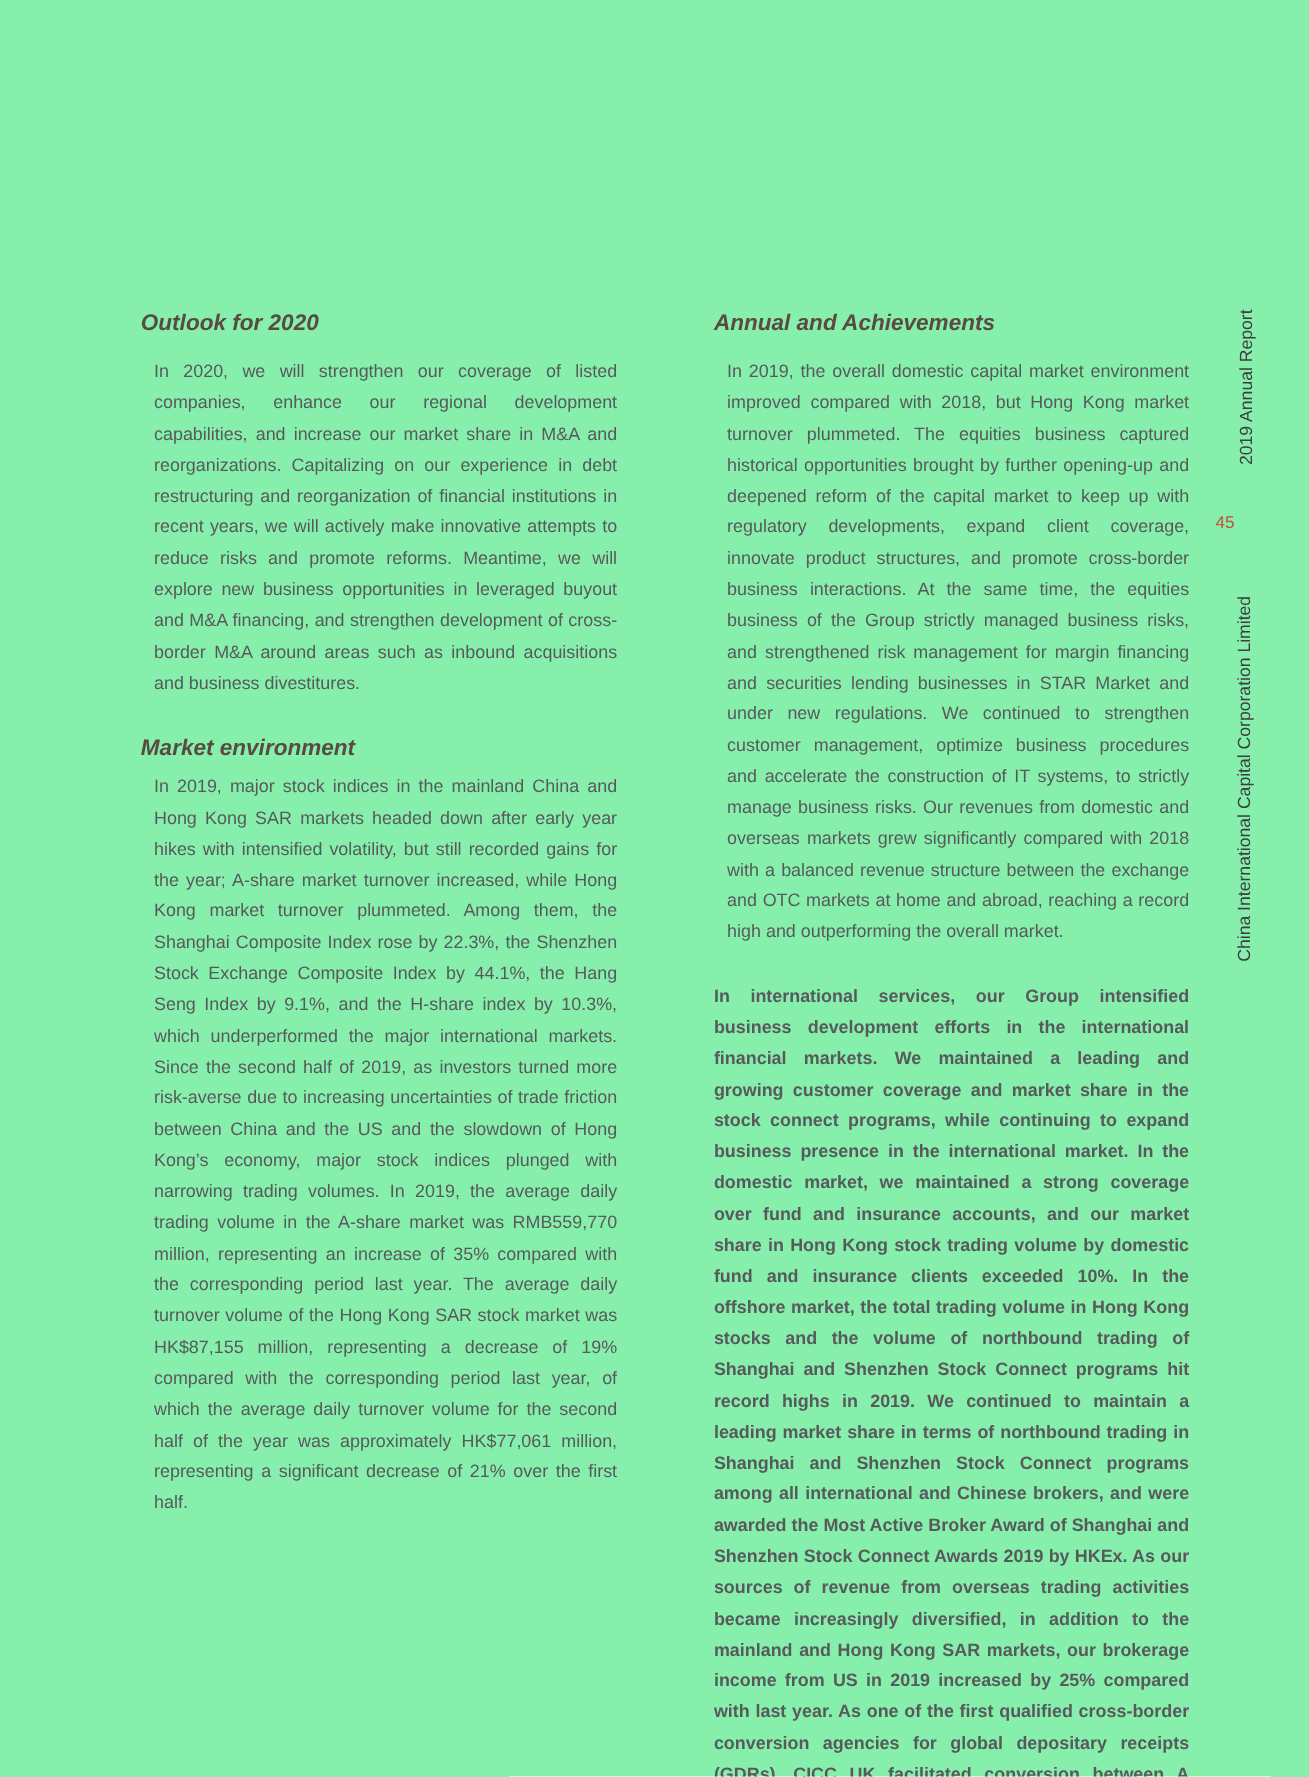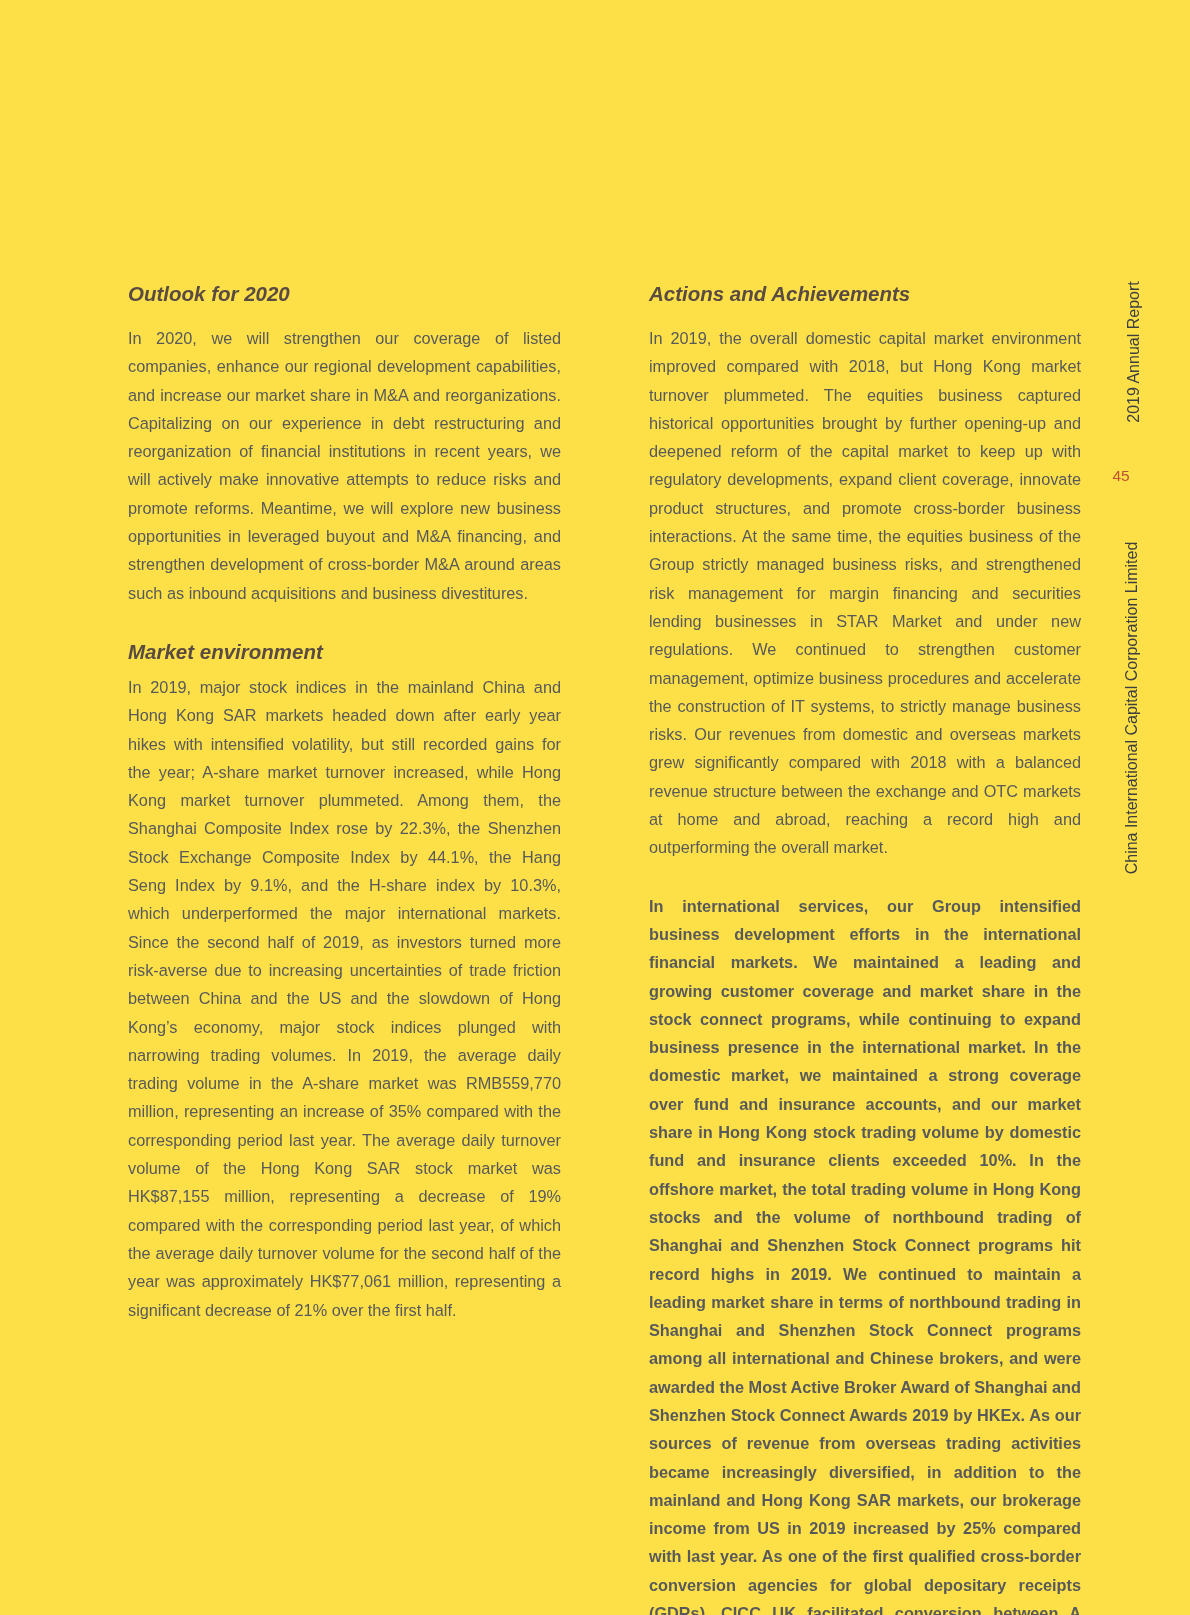--- a/index.html
+++ b/index.html
@@ -10,21 +10,21 @@
   body {
     width: 1190px;
     height: 1615px;
     position: relative;
     font-family: "Liberation Sans", "DejaVu Sans", sans-serif;
     overflow: hidden;
   }
   .page {
     position: absolute;
     inset: 0;
-    background: #fde047;
+    background: #86efac;
   }
   .col {
     position: absolute;
     top: 283px;
     color: #58595b;
     font-size: 16.3px;
     line-height: 28.3px;
     text-align: justify;
   }
   .col-left  { left: 128px; width: 433px; }
@@ -43,21 +43,21 @@
     font-weight: bold;
     color: #bf4b28;
     font-size: 20.5px;
     line-height: 22px;
     margin: 31px 0 0 0;
     text-align: left;
   }
   .h-sub { margin-top: 34px; }
 
   .body-par {
-    margin: 19px 0 0 0;
+    margin: 19px 0 0 12px;
   }
   .par-gap {
     margin-top: 30px;
     font-weight: bold;
   }
   .par-tight {
     margin-top: 10px;
   }
 
   
@@ -69,41 +69,41 @@
     line-height: 16px;
     transform: translate(-50%, -50%) rotate(-90deg);
   }
   .side-report  { left: 1134px; top: 352px; }
   .side-company { left: 1132px; top: 708px; }
   .page-number {
     position: absolute;
     left: 1105px;
     top: 467px;
     width: 32px;
-    text-align: center;
+    text-align: left;
     color: #bf5033;
     font-size: 15.5px;
     line-height: 18px;
   }
 </style>
 </head>
 <body>
 
 <div class="page">
 
   <div class="col col-left">
     <h2 class="h-italic">Outlook for 2020</h2>
     <p class="body-par">In 2020, we will strengthen our coverage of listed companies, enhance our regional development capabilities, and increase our market share in M&amp;A and reorganizations. Capitalizing on our experience in debt restructuring and reorganization of financial institutions in recent years, we will actively make innovative attempts to reduce risks and promote reforms. Meantime, we will explore new business opportunities in leveraged buyout and M&amp;A financing, and strengthen development of cross-border M&amp;A around areas such as inbound acquisitions and business divestitures.</p>
 
     <h2 class="h-italic h-sub">Market environment</h2>
     <p class="body-par par-tight">In 2019, major stock indices in the mainland China and Hong Kong SAR markets headed down after early year hikes with intensified volatility, but still recorded gains for the year; A-share market turnover increased, while Hong Kong market turnover plummeted. Among them, the Shanghai Composite Index rose by 22.3%, the Shenzhen Stock Exchange Composite Index by 44.1%, the Hang Seng Index by 9.1%, and the H-share index by 10.3%, which underperformed the major international markets. Since the second half of 2019, as investors turned more risk-averse due to increasing uncertainties of trade friction between China and the US and the slowdown of Hong Kong’s economy, major stock indices plunged with narrowing trading volumes. In 2019, the average daily trading volume in the A-share market was RMB559,770 million, representing an increase of 35% compared with the corresponding period last year. The average daily turnover volume of the Hong Kong SAR stock market was HK$87,155 million, representing a decrease of 19% compared with the corresponding period last year, of which the average daily turnover volume for the second half of the year was approximately HK$77,061 million, representing a significant decrease of 21% over the first half.</p>
   </div>
 
   <div class="col col-right">
-    <h2 class="h-italic">Actions and Achievements</h2>
+    <h2 class="h-italic">Annual and Achievements</h2>
     <p class="body-par">In 2019, the overall domestic capital market environment improved compared with 2018, but Hong Kong market turnover plummeted. The equities business captured historical opportunities brought by further opening-up and deepened reform of the capital market to keep up with regulatory developments, expand client coverage, innovate product structures, and promote cross-border business interactions. At the same time, the equities business of the Group strictly managed business risks, and strengthened risk management for margin financing and securities lending businesses in STAR Market and under new regulations. We continued to strengthen customer management, optimize business procedures and accelerate the construction of IT systems, to strictly manage business risks. Our revenues from domestic and overseas markets grew significantly compared with 2018 with a balanced revenue structure between the exchange and OTC markets at home and abroad, reaching a record high and outperforming the overall market.</p>
     <p class="par-gap">In international services, our Group intensified business development efforts in the international financial markets. We maintained a leading and growing customer coverage and market share in the stock connect programs, while continuing to expand business presence in the international market. In the domestic market, we maintained a strong coverage over fund and insurance accounts, and our market share in Hong Kong stock trading volume by domestic fund and insurance clients exceeded 10%. In the offshore market, the total trading volume in Hong Kong stocks and the volume of northbound trading of Shanghai and Shenzhen Stock Connect programs hit record highs in 2019. We continued to maintain a leading market share in terms of northbound trading in Shanghai and Shenzhen Stock Connect programs among all international and Chinese brokers, and were awarded the Most Active Broker Award of Shanghai and Shenzhen Stock Connect Awards 2019 by HKEx. As our sources of revenue from overseas trading activities became increasingly diversified, in addition to the mainland and Hong Kong SAR markets, our brokerage income from US in 2019 increased by 25% compared with last year. As one of the first qualified cross-border conversion agencies for global depositary receipts (GDRs), CICC UK facilitated conversion between A shares and GDRs for investors.</p>
   </div>
 
   <div class="side-text side-report">2019 Annual Report</div>
 
   <div class="page-number">45</div>
 
   <div class="side-text side-company">China International Capital Corporation Limited</div>
 

